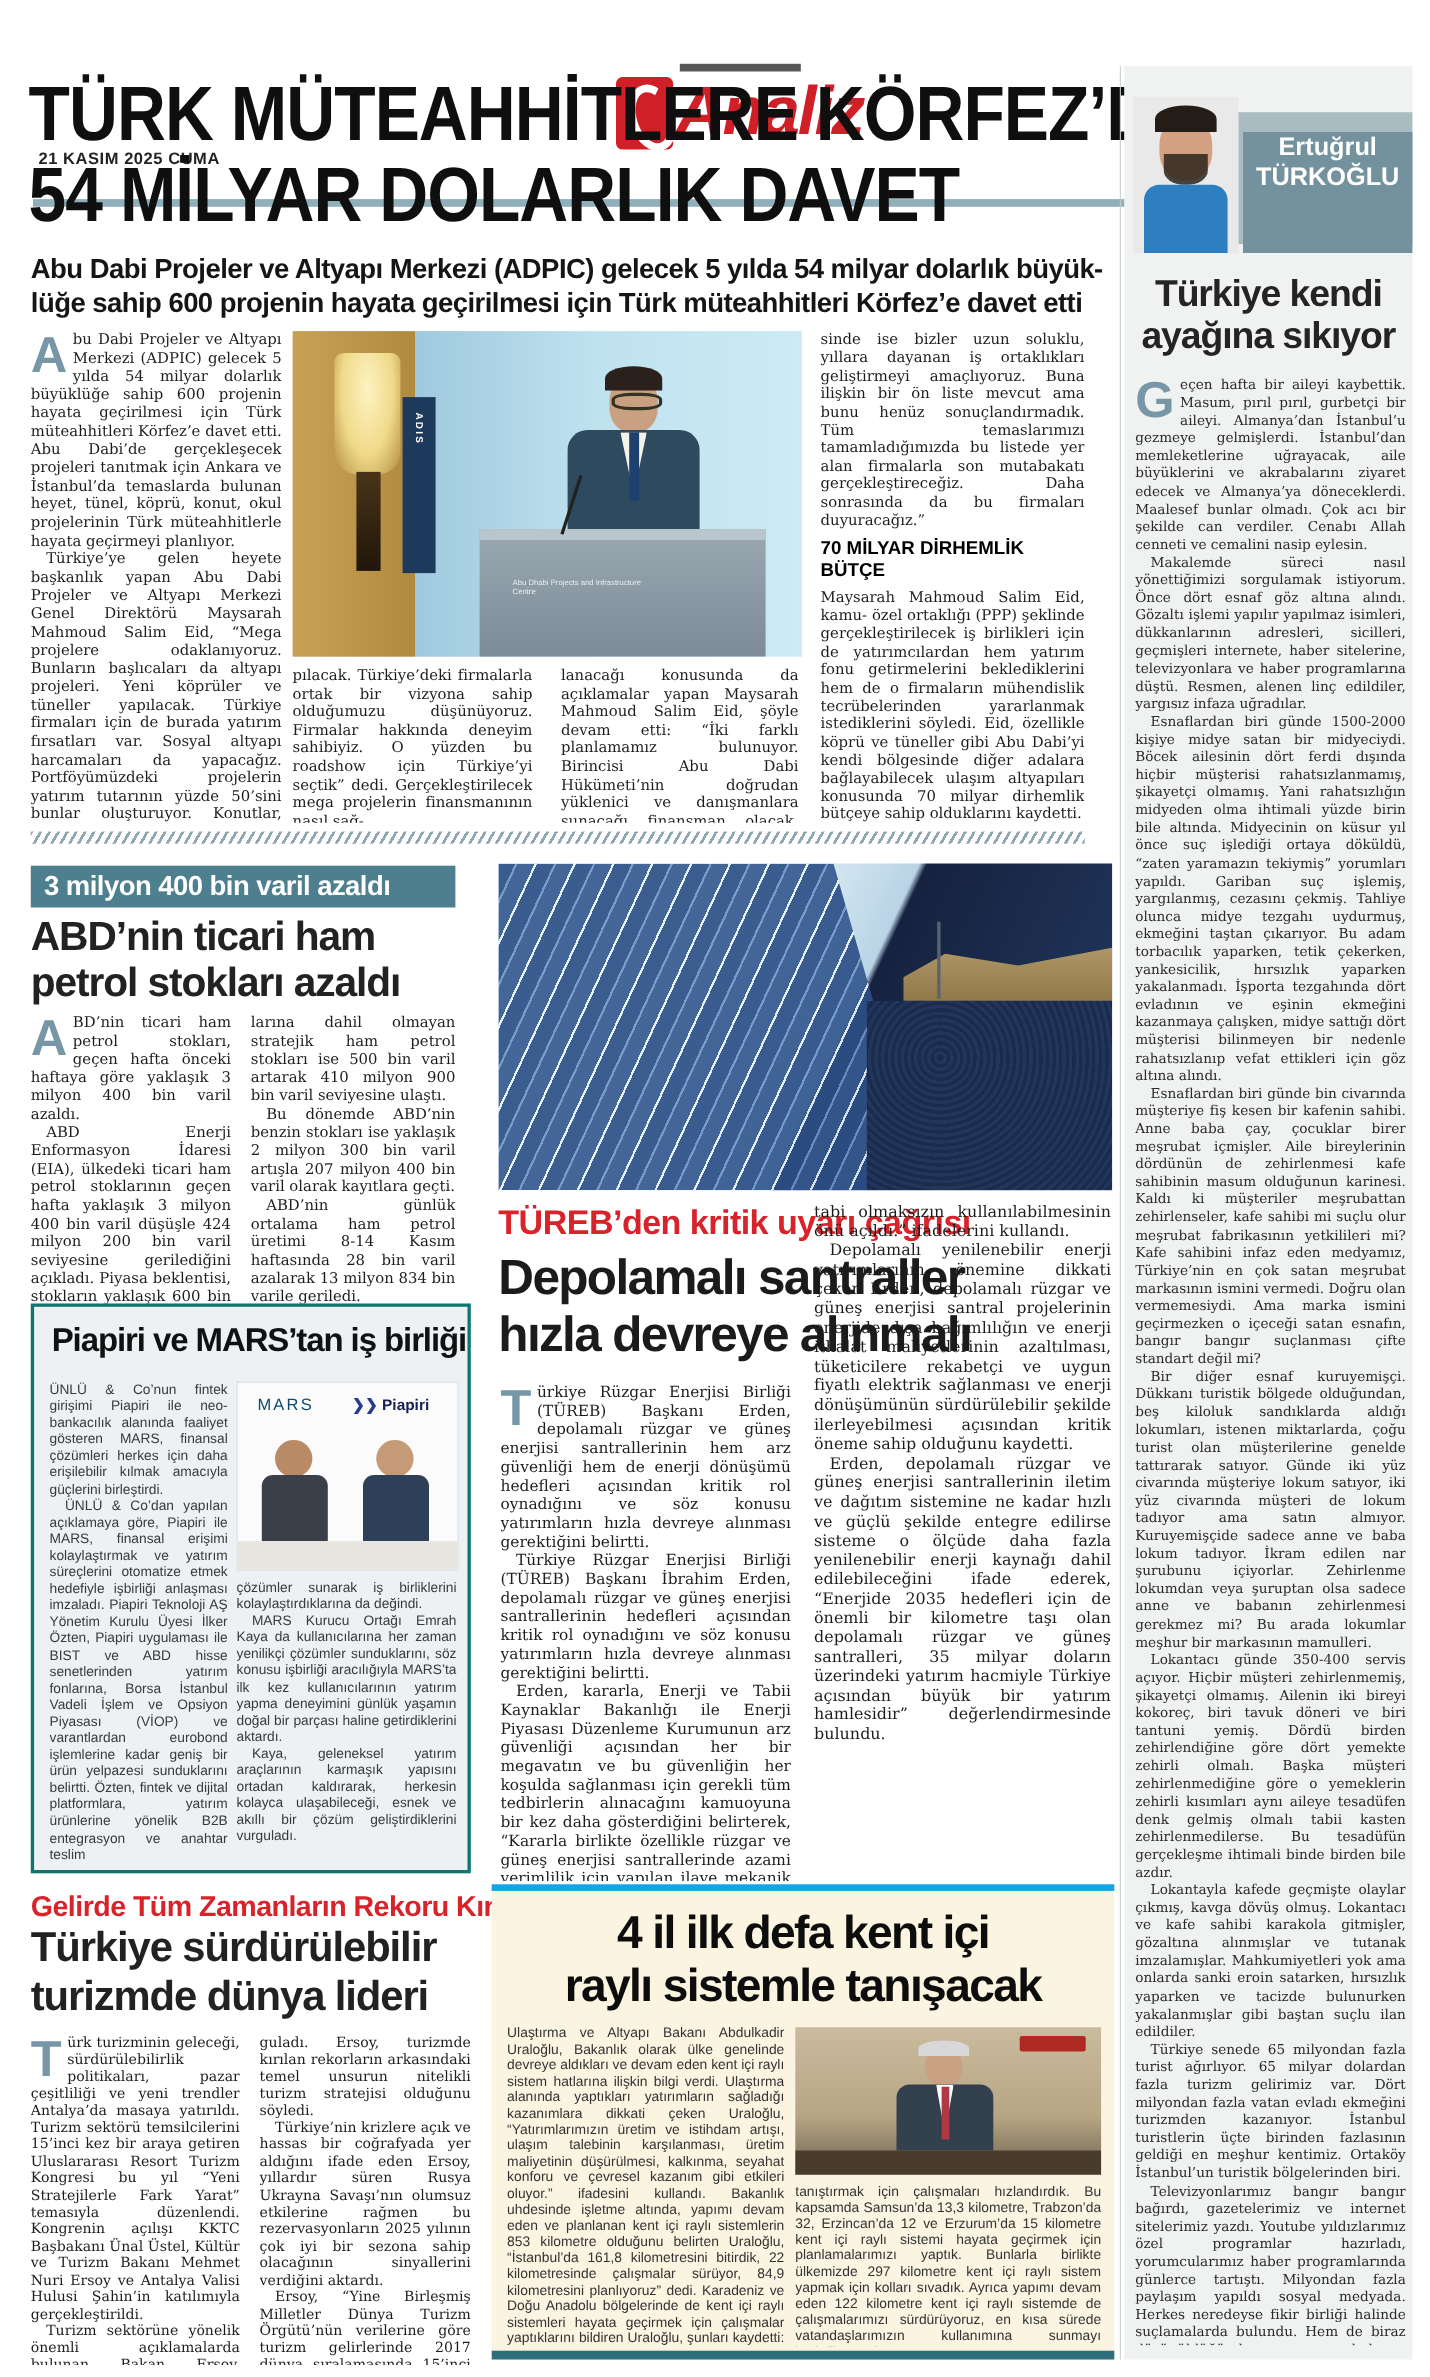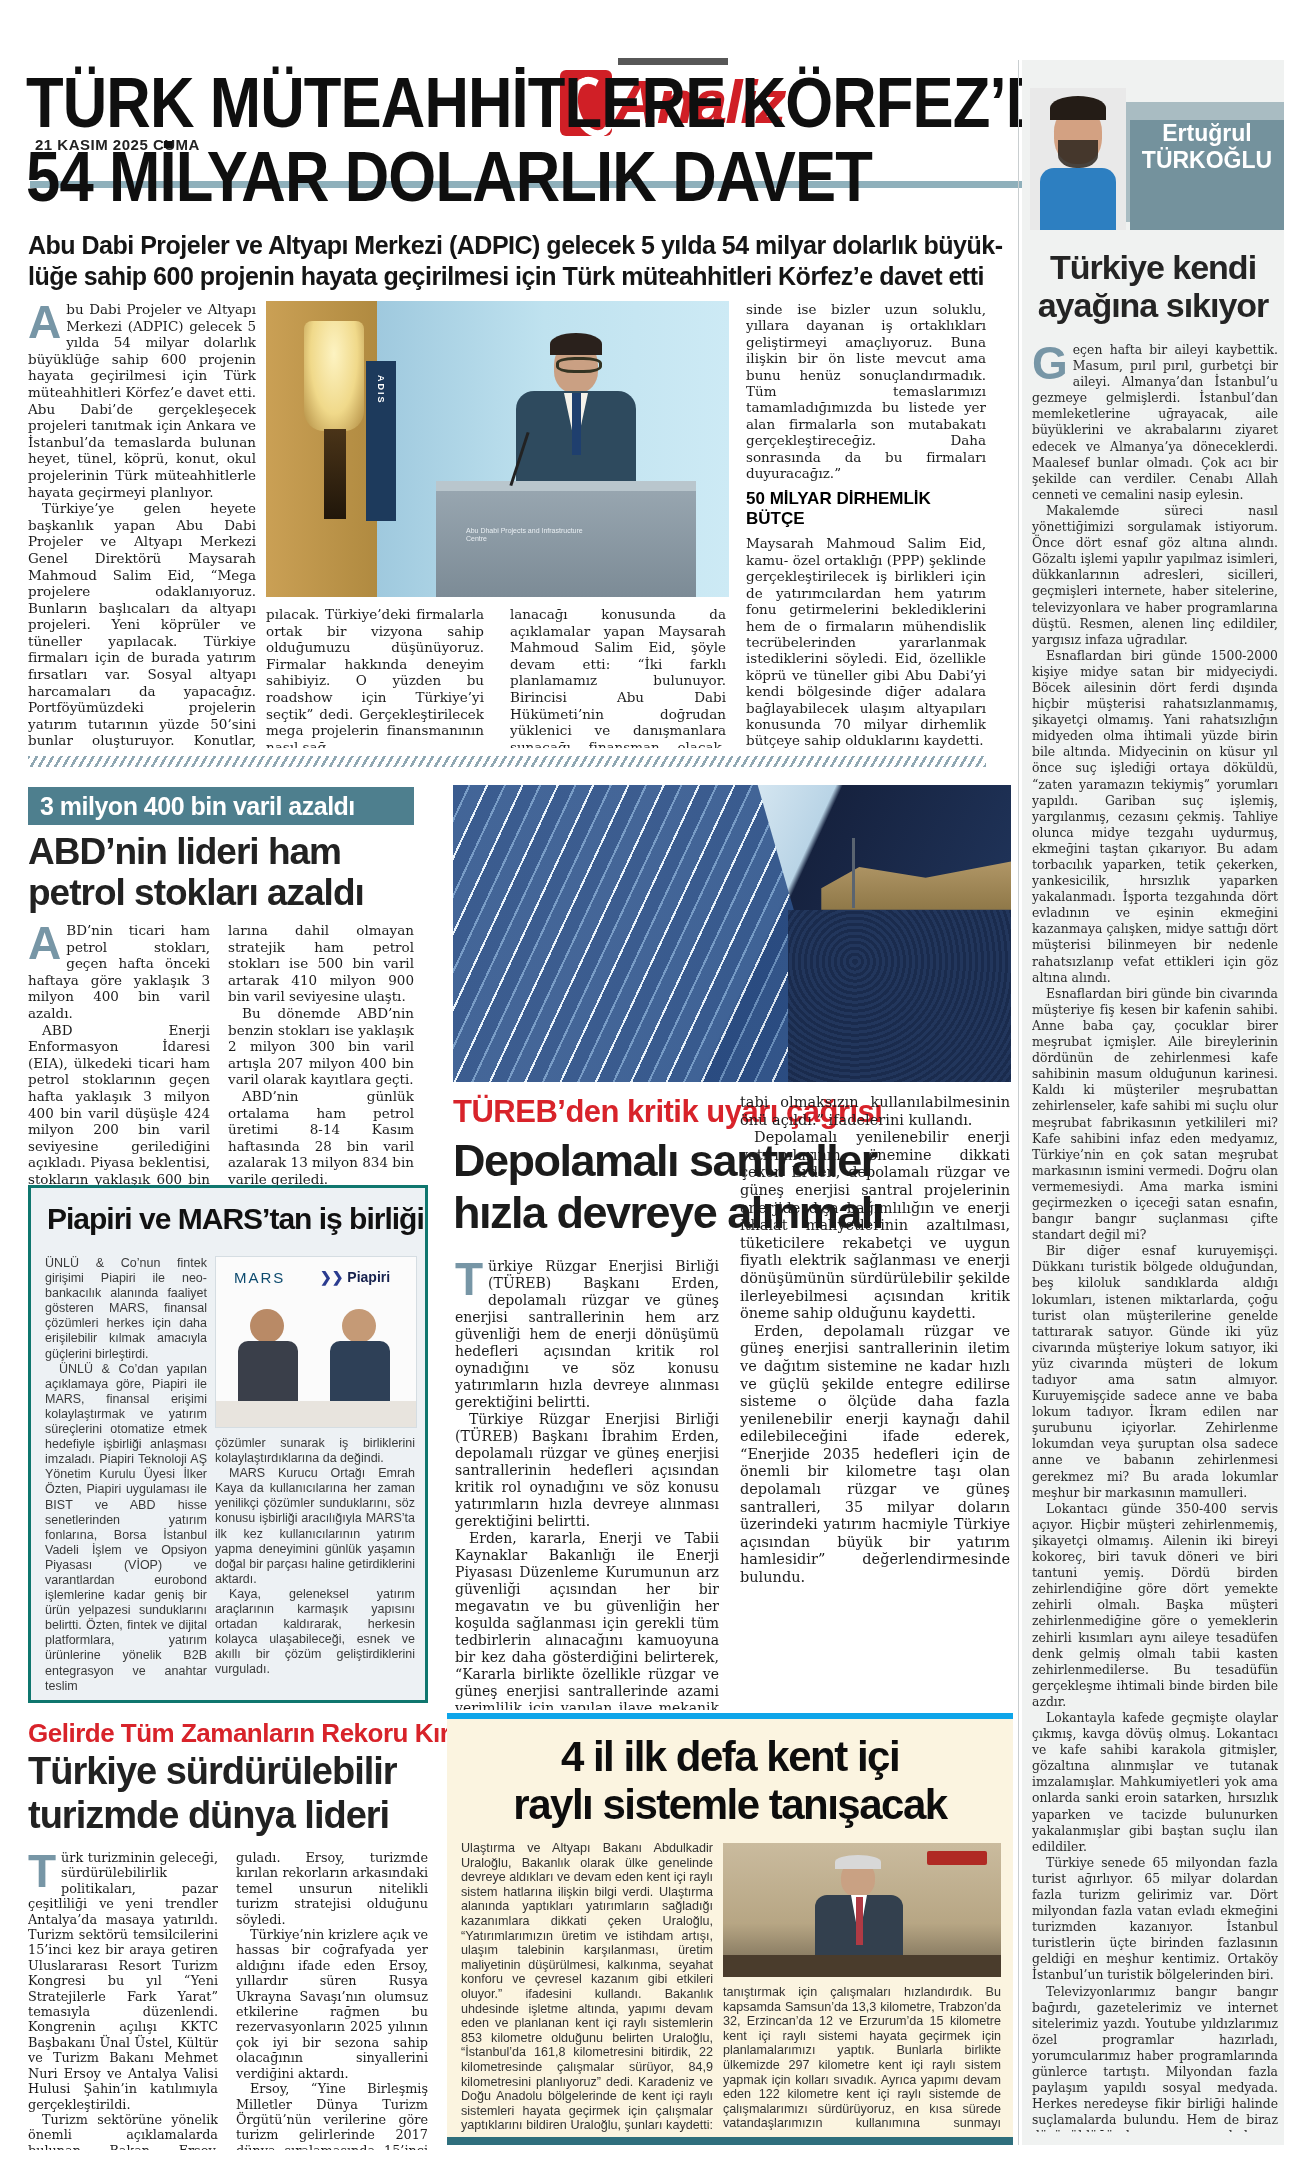--- a/index.html
+++ b/index.html
@@ -83,34 +83,34 @@
         <p>pılacak. Türkiye’deki firmalarla ortak bir vizyona sahip olduğumuzu düşünüyoruz. Firmalar hakkında deneyim sahibiyiz. O yüzden bu roadshow için Türkiye’yi seçtik” dedi. Gerçekleştirilecek mega projelerin finansmanının nasıl sağ-</p>
       </div>
     <div class="abs serif colbox" style="left:510px;top:606px;width:216px;height:142px;font-size:13.5px;line-height:16.6px;">
         <p>lanacağı konusunda da açıklamalar yapan Maysarah Mahmoud Salim Eid, şöyle devam etti: “İki farklı planlamamız bulunuyor. Birincisi Abu Dabi Hükümeti’nin doğrudan yüklenici ve danışmanlara sunacağı finansman olacak. İkinci-</p>
       </div>
 
     <div class="abs" style="left:746px;top:301px;width:240px;height:450px;overflow:hidden;">
       <div class="serif colbox" style="font-size:13.5px;line-height:16.4px;">
           <p>sinde ise bizler uzun soluklu, yıllara dayanan iş ortaklıkları geliştirmeyi amaçlıyoruz. Buna ilişkin bir ön liste mevcut ama bunu henüz sonuçlandırmadık. Tüm temaslarımızı tamamladığımızda bu listede yer alan firmalarla son mutabakatı gerçekleştireceğiz. Daha sonrasında da bu firmaları duyuracağız.”</p>
         </div>
-      <div class="sans" style="font-weight:bold;font-size:17px;line-height:20px;margin:8px 0 6px 0;color:#000;text-align:left;">50 MİLYAR DİRHEMLİK BÜTÇE</div>
+      <div class="sans" style="font-weight:bold;font-size:17px;line-height:20px;margin:8px 0 6px 0;color:#000;text-align:left;">70 MİLYAR DİRHEMLİK BÜTÇE</div>
       <div class="serif colbox" style="font-size:13.5px;line-height:16.4px;">
           <p>Maysarah Mahmoud Salim Eid, kamu- özel ortaklığı (PPP) şeklinde gerçekleştirilecek iş birlikleri için de yatırımcılardan hem yatırım fonu getirmelerini beklediklerini hem de o firmaların mühendislik tecrübelerinden yararlanmak istediklerini söyledi. Eid, özellikle köprü ve tüneller gibi Abu Dabi’yi kendi bölgesinde diğer adalara bağlayabilecek ulaşım altyapıları konusunda 70 milyar dirhemlik bütçeye sahip olduklarını kaydetti.</p>
         </div>
     </div>
   </div>
 
   <div class="abs dashed-sep" style="left:28px;top:756px;width:958px;"></div>
 
   <div>
     <div class="abs" style="left:28px;top:787px;width:386px;height:38px;background:#4e7f8e;">
       <span style="color:#fff;font-weight:bold;font-size:25px;line-height:38px;padding-left:12px;letter-spacing:-0.5px;white-space:nowrap;display:inline-block;">3 milyon 400 bin varil azaldı</span>
     </div>
-    <div class="abs hl" style="left:28px;top:833px;font-size:37px;font-weight:bold;color:#222;">ABD’nin lideri ham</div>
+    <div class="abs hl" style="left:28px;top:833px;font-size:37px;font-weight:bold;color:#222;">ABD’nin ticari ham</div>
     <div class="abs hl" style="left:28px;top:874px;font-size:37px;font-weight:bold;color:#222;">petrol stokları azaldı</div>
     <div class="abs serif colbox dc" style="left:28px;top:922px;width:182px;height:270px;font-size:13.5px;line-height:16.6px;">
         <p>ABD’nin ticari ham petrol stokları, geçen hafta önceki haftaya göre yaklaşık 3 milyon 400 bin varil azaldı.</p>
         <p>ABD Enerji Enformasyon İdaresi (EIA), ülkedeki ticari ham petrol stoklarının geçen hafta yaklaşık 3 milyon 400 bin varil düşüşle 424 milyon 200 bin varil seviyesine gerilediğini açıkladı. Piyasa beklentisi, stokların yaklaşık 600 bin varil azalacağı yönündeydi.</p>
       </div>
     <div class="abs serif colbox" style="left:228px;top:922px;width:186px;height:270px;font-size:13.5px;line-height:16.6px;">
         <p>larına dahil olmayan stratejik ham petrol stokları ise 500 bin varil artarak 410 milyon 900 bin varil seviyesine ulaştı.</p>
         <p>Bu dönemde ABD’nin benzin stokları ise yaklaşık 2 milyon 300 bin varil artışla 207 milyon 400 bin varil olarak kayıtlara geçti.</p>
         <p>ABD’nin günlük ortalama ham petrol üretimi 8-14 Kasım haftasında 28 bin varil azalarak 13 milyon 834 bin varile geriledi.</p>
       </div>

